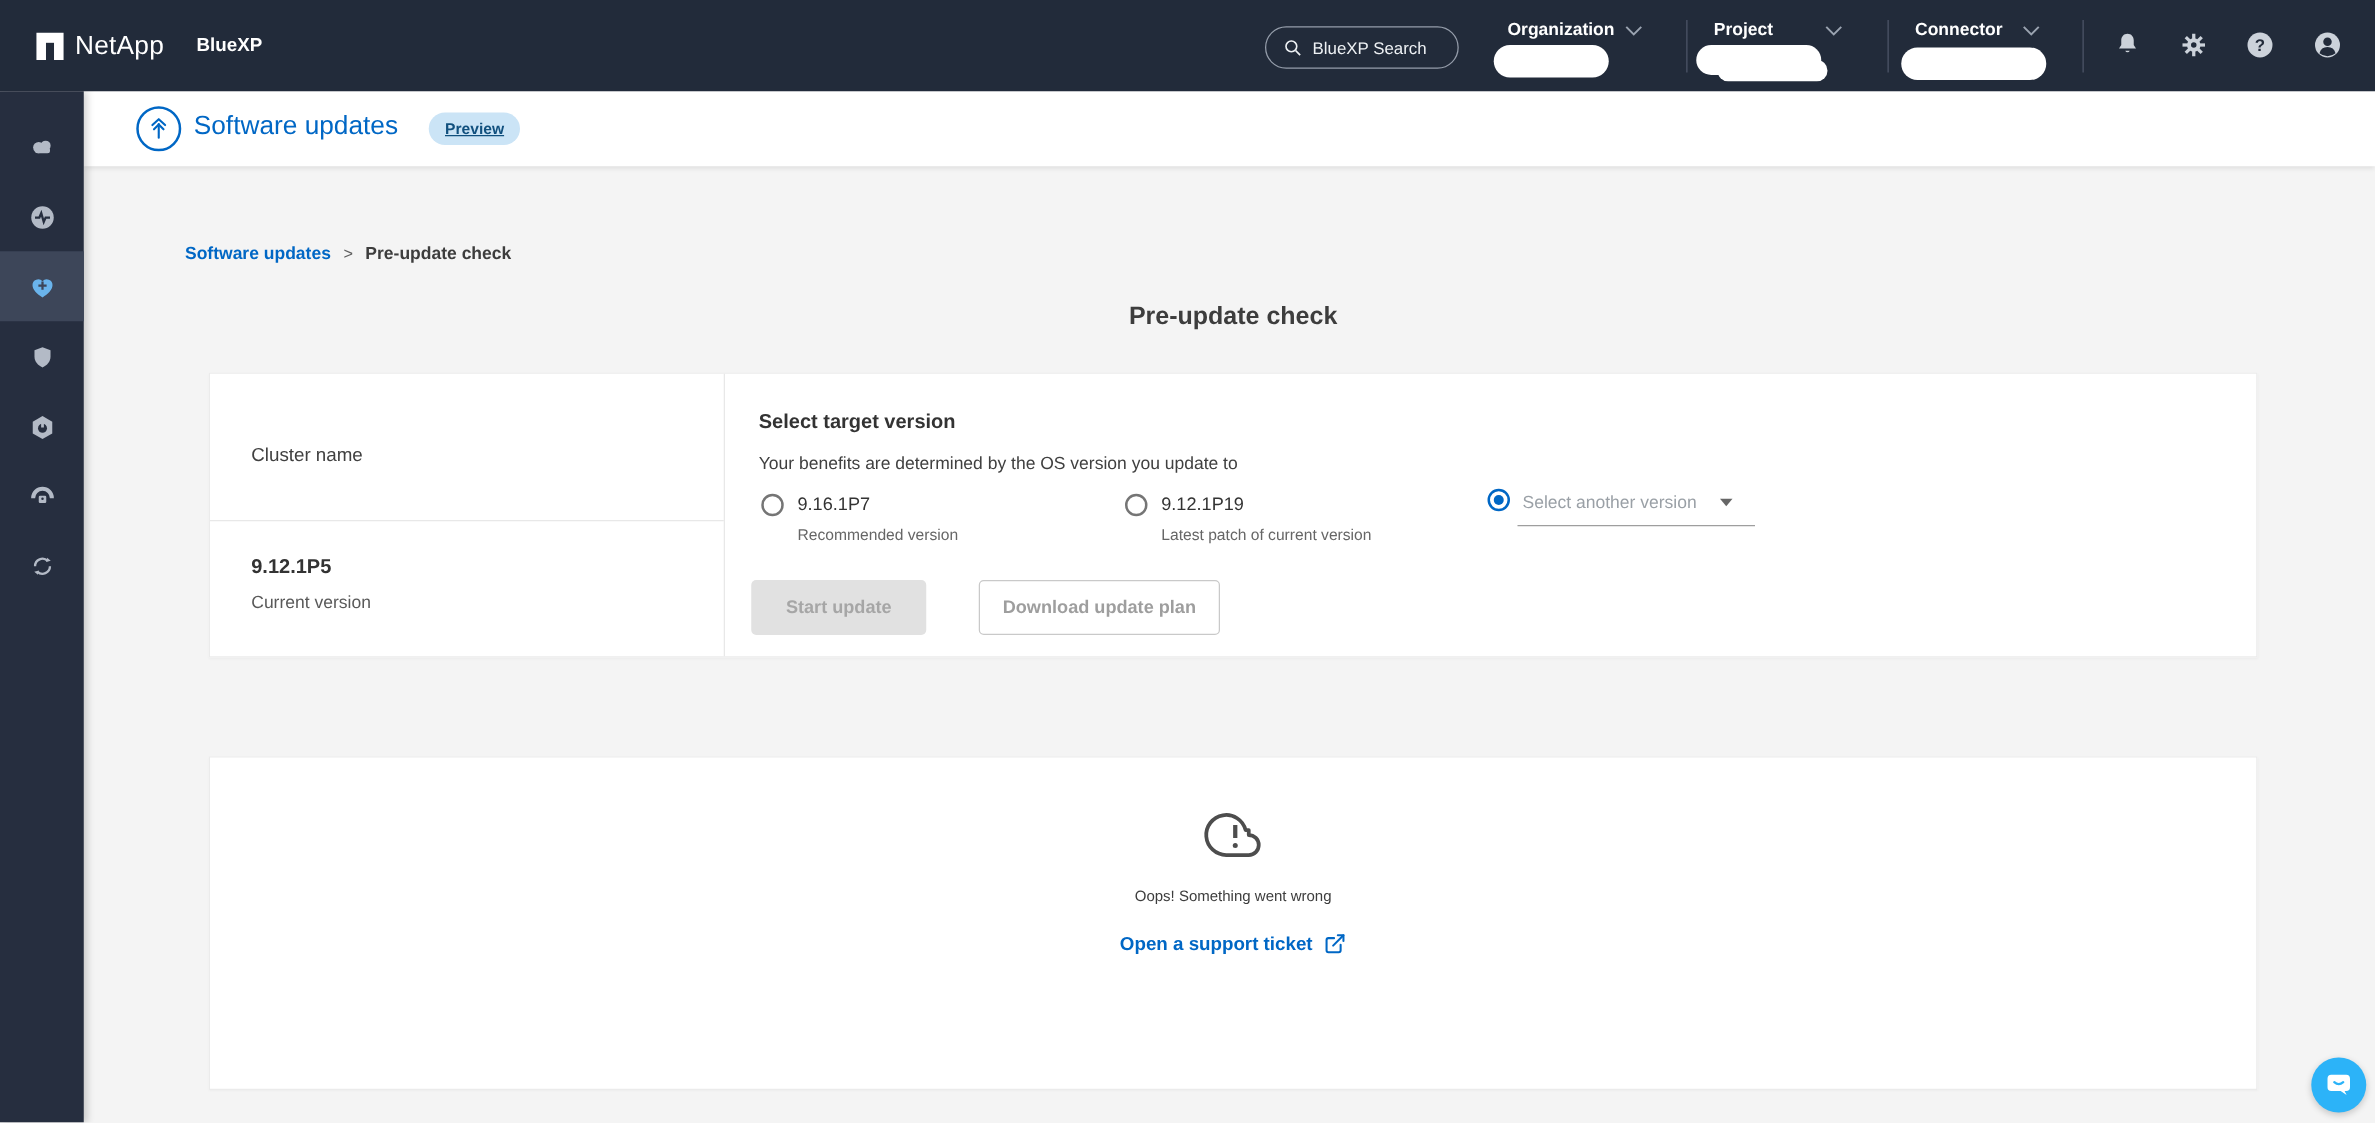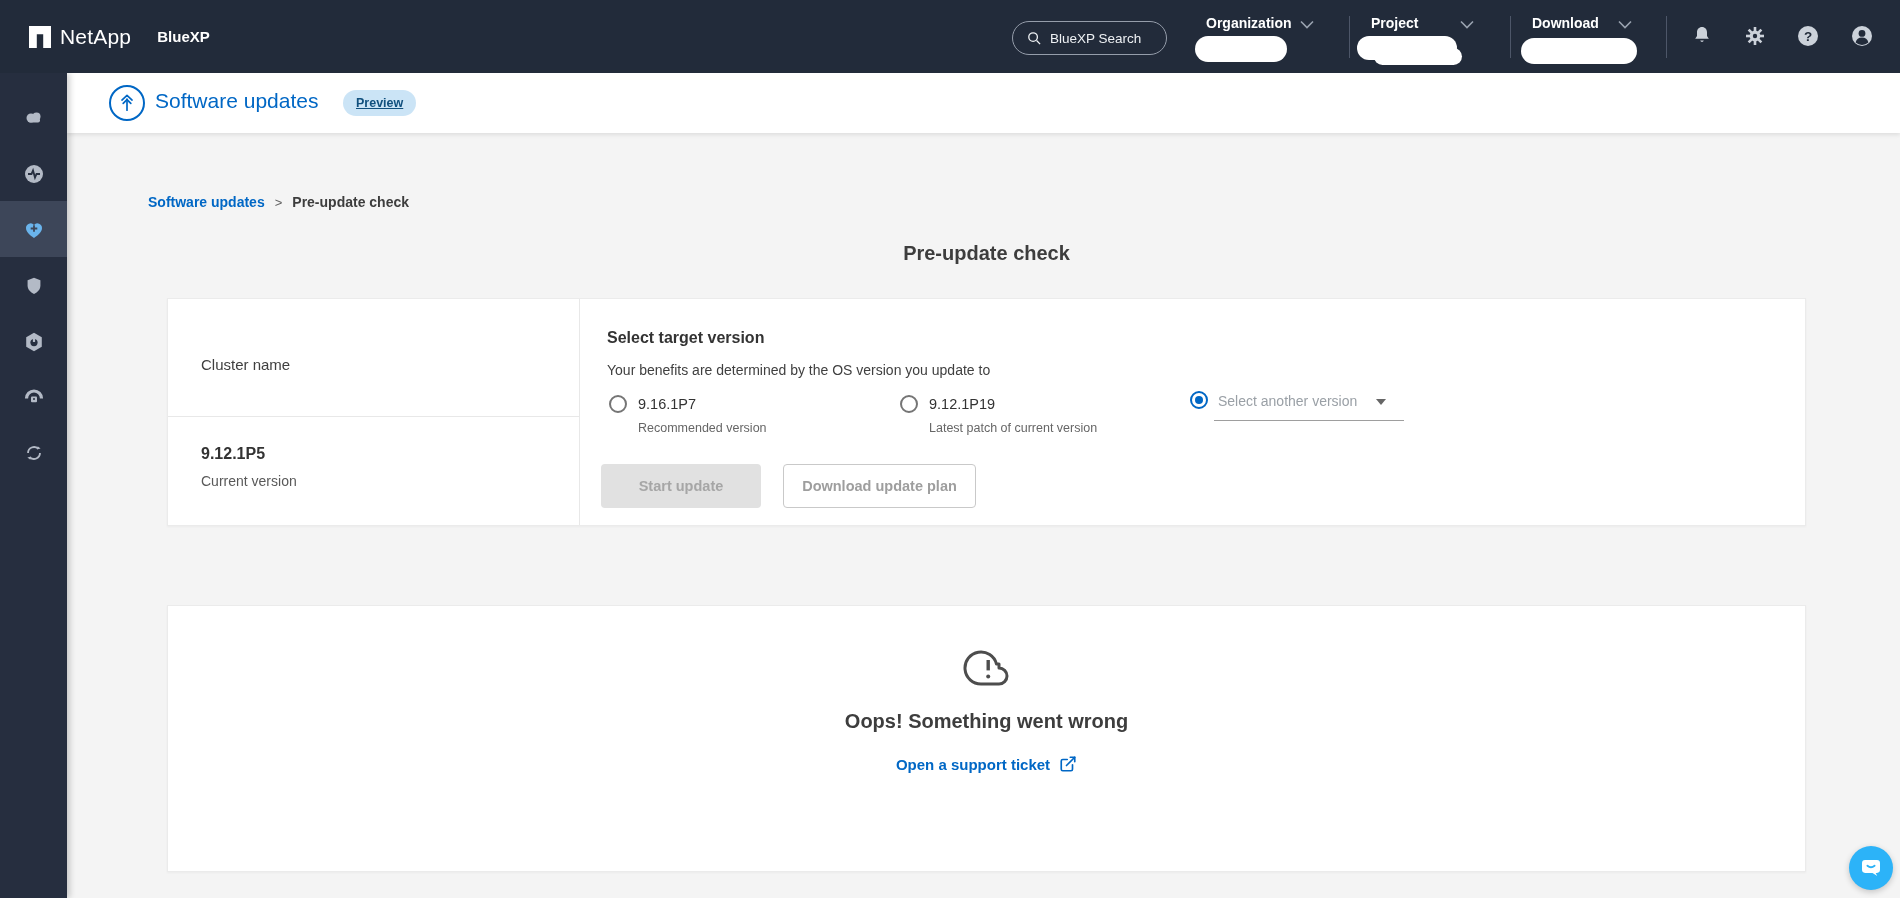--- a/index.html
+++ b/index.html
@@ -50,28 +50,28 @@
   .sel-sub { position: absolute; left: 439px; top: 63px; font-size: 14px; color: #404040; }
   .radio { width: 18px; height: 18px; border: 2px solid #757575; border-radius: 50%; background: #fff; }
   .radio.selected { border-color: #0067c5; position: relative; }
   .radio.selected::after { content: ""; position: absolute; left: 3px; top: 3px; width: 8px; height: 8px; background: #0067c5; border-radius: 50%; }
   .opt-version { font-size: 14.5px; color: #333; }
   .opt-desc { font-size: 12.5px; color: #666; }
   .select-placeholder { font-size: 14px; color: #9aa0a6; }
   .caret { width: 0; height: 0; border-left: 5px solid transparent; border-right: 5px solid transparent; border-top: 6px solid #666; }
   .select-underline { position: absolute; left: 1046px; top: 121px; width: 190px; height: 1px; background: #9e9e9e; }
   .btn { position: absolute; top: 165px; height: 44px; border-radius: 4px; font-size: 14.5px; font-weight: 600; display: flex; align-items: center; justify-content: center; cursor: pointer; font-family: "Liberation Sans", sans-serif; }
-  .btn-start { left: 433px; width: 160px; background: #e1e1e1; color: #a6a6a6; border: none; }
+  .btn-start { left: 433px; width: 140px; background: #e1e1e1; color: #a6a6a6; border: none; }
   .btn-download { left: 615px; width: 193px; background: #fff; color: #9e9e9e; border: 1px solid #c9c9c9; }
 
   
   .precheck-note { position: absolute; left: 167px; top: 562px; font-size: 13.5px; color: #404040; white-space: nowrap; }
   .card2 { left: 167px; top: 605px; width: 1639px; height: 267px; display: flex; flex-direction: column; align-items: center; }
   .err-icon { margin-top: 40px; }
-  .err-title { margin-top: 20px; font-size: 20px; font-weight: 700; color: #3d3d3d; }
+  .err-title { margin-top: 20px; font-size: 12px; font-weight: 400; color: #3d3d3d; }
   .err-msg { margin-top: 24px; background: #2e6bd9; color: #fff; font-size: 13px; padding: 4px 7px; }
   .support-row { margin-top: 22px; display: flex; align-items: center; gap: 9px; cursor: pointer; }
   .support-link { color: #0067c5; font-size: 15px; font-weight: 700; }
 
   
   .chat-bubble { position: absolute; left: 1849px; top: 846px; width: 44px; height: 44px; border-radius: 50%; background: #2cb3f8; display: flex; align-items: center; justify-content: center; cursor: pointer; box-shadow: 0 2px 6px rgba(0,0,0,.2); }
 </style>
 </head>
 <body>
 
@@ -108,21 +108,21 @@
       <span class="hdr-menu-label" style="left:1371px;">Project</span>
       <svg class="hdr-chevron" style="left:1460px;" width="14" height="9" viewBox="0 0 14 9">
         <polyline points="1,1.5 7,7.5 13,1.5" fill="none" stroke="#9aa3b0" stroke-width="1.6"></polyline>
       </svg>
       <div class="blob" style="left:1357px; top:36px; width:100px; height:24px;"></div>
       <div class="blob" style="left:1374px; top:48px; width:88px; height:17px;"></div>
     </div>
     <div class="hdr-sep" style="left:1510px;"></div>
 
     <div>
-      <span class="hdr-menu-label" style="left:1532px;">Download</span>
+      <span class="hdr-menu-label" style="left:1532px;">Connector</span>
       <svg class="hdr-chevron" style="left:1618px;" width="14" height="9" viewBox="0 0 14 9">
         <polyline points="1,1.5 7,7.5 13,1.5" fill="none" stroke="#9aa3b0" stroke-width="1.6"></polyline>
       </svg>
       <div class="blob" style="left:1521px; top:38px; width:116px; height:26px;"></div>
     </div>
     <div class="hdr-sep" style="left:1666px;"></div>
 
     <svg class="hdr-icon" style="left:1690px;" viewBox="0 0 24 24">
       <path fill="#ccd2da" d="M12 3c-3 0-5 2.3-5 5.3V12l-1.8 2.8h13.6L17 12V8.3C17 5.3 15 3 12 3z"></path>
       <path fill="#ccd2da" d="M10.2 16.6a1.9 1.9 0 0 0 3.6 0z"></path>

